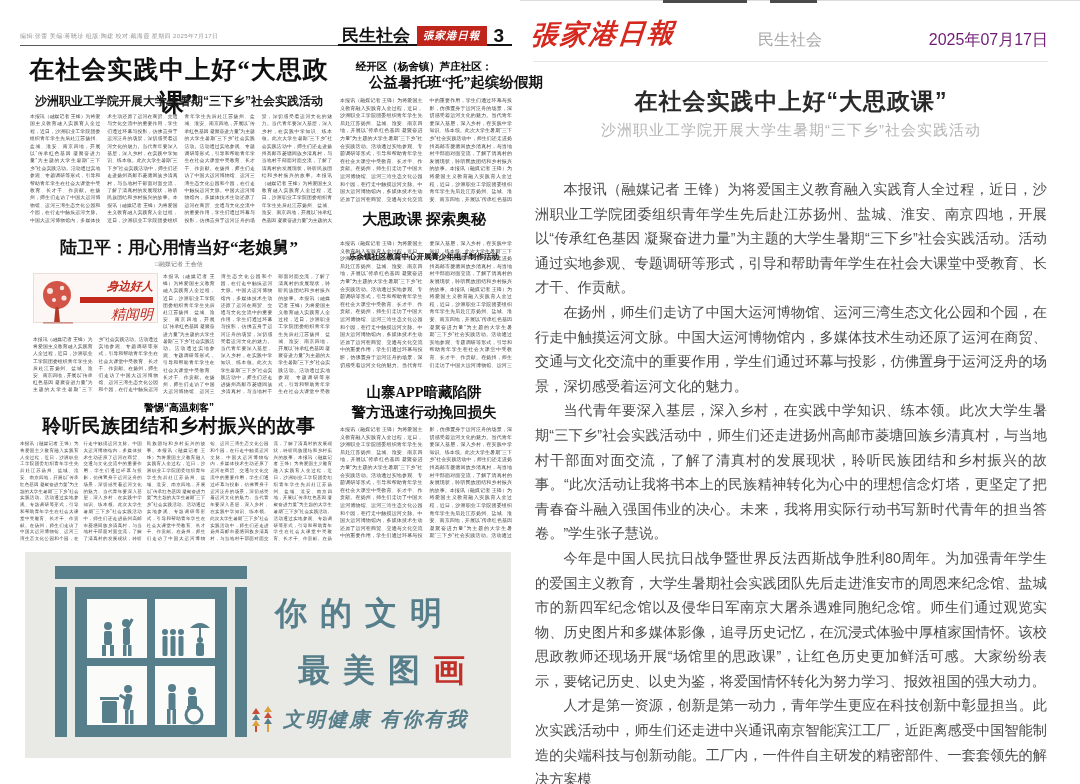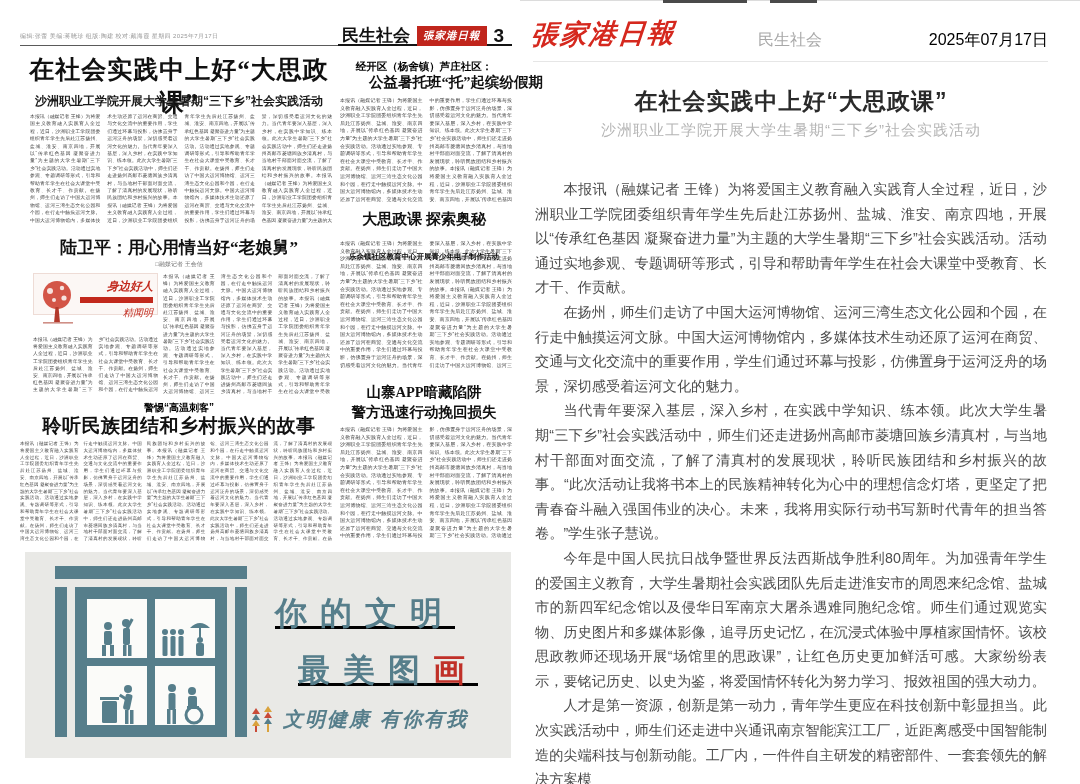--- a/index.html
+++ b/index.html
@@ -16,26 +16,26 @@
   .scan-brandbox{background:#c0251c;color:#fff;padding:3px 6px;font-size:10.5px;font-style:italic;
                  font-family:"Liberation Serif",serif;font-weight:700;letter-spacing:1px;}
   .scan-pageno{font-size:19px;font-weight:800;color:#111;}
   .hl{font-family:"Liberation Serif",serif;color:#101010;}
   .main-title{left:24px;top:53px;width:310px;font-size:25px;font-weight:900;letter-spacing:1px;}
   .main-sub{left:24px;top:93px;width:310px;font-size:12px;font-weight:700;color:#1a1a1a;}
   .micro{color:#3f3f3f;text-align:justify;overflow:hidden;word-break:break-all;}
   .cols-main{left:30px;top:113px;width:302px;height:118px;column-count:4;column-gap:7px;font-size:4.8px;line-height:7.4px;}
   .lu-title{left:24px;top:236px;width:310px;font-size:17px;font-weight:800;}
   .lu-byline{left:24px;top:260px;width:310px;font-size:6px;color:#737373;}
-  .banner{left:33px;top:273px;width:125px;height:42px;background:#fcf7f5;border:1px solid #eedcd6;box-sizing:border-box;}
+  .banner{left:33px;top:273px;width:125px;height:50px;background:#fcf7f5;border:1px solid #eedcd6;box-sizing:border-box;}
   .banner-txt{position:absolute;left:46px;top:5px;right:4px;}
   .banner-t1{font-size:11.5px;font-weight:800;font-style:italic;color:#c2281c;text-align:right;
              font-family:"DejaVu Serif",serif;}
   .banner-ribbon{height:6px;background:#c2281c;margin:3px 0 3px;}
-  .banner-t2{font-size:10px;font-style:italic;color:#c2281c;text-align:right;font-family:"DejaVu Serif",serif;}
+  .banner-t2{font-size:14px;font-style:italic;color:#c2281c;text-align:right;font-family:"DejaVu Serif",serif;}
   .lu-cols-below{left:33px;top:336px;width:125px;height:60px;column-count:2;column-gap:6px;font-size:4.8px;line-height:7.2px;}
   .lu-cols-right{left:163px;top:273px;width:167px;height:123px;column-count:3;column-gap:6px;font-size:4.8px;line-height:7.2px;}
   .hosp-kicker{left:24px;top:401px;width:310px;font-size:10px;font-weight:800;}
   .hosp-title{left:24px;top:413px;width:310px;font-size:19px;font-weight:900;letter-spacing:.5px;}
   .hosp-cols{left:20px;top:441px;width:312px;height:102px;column-count:5;column-gap:5px;font-size:4.5px;line-height:6.8px;}
   .care-kicker{left:336px;top:60px;width:176px;font-size:10.5px;font-weight:700;}
   .care-title{left:336px;top:73px;width:176px;font-size:14.5px;font-weight:900;margin-left:32px;}
   .care-cols{left:340px;top:97px;width:172px;height:110px;column-count:2;column-gap:7px;font-size:5px;line-height:7.6px;}
   .circuit-title{left:336px;top:210px;width:176px;font-size:15px;font-weight:900;}
   .circuit-sub{left:336px;top:228px;width:176px;font-size:7.5px;font-weight:700;margin-top:24px;}
@@ -46,35 +46,35 @@
   .ad-box{left:25px;top:552px;width:486px;height:206px;background:#e9e9e6;}
   .ad-graphic{position:absolute;left:30px;top:14px;width:200px;height:178px;}
   .teal{background:#567e8b;}
   .ad-topbar{position:absolute;left:0;top:0;width:192px;height:13px;}
   .ad-sideL{position:absolute;left:0;top:21px;width:12px;height:150px;}
   .ad-sideR{position:absolute;left:180px;top:21px;width:12px;height:150px;}
   .ad-frame{position:absolute;left:20px;top:21px;width:152px;height:150px;border:12px solid #567e8b;
             box-sizing:border-box;background:#567e8b;}
   .ad-grid{display:grid;grid-template-columns:1fr 1fr;grid-template-rows:1fr 1fr;gap:8px;width:100%;height:100%;}
   .ad-pane{background:#fbfbf9;display:flex;align-items:flex-end;justify-content:center;overflow:hidden;}
-  .ad-text{position:absolute;left:250px;top:40px;width:226px;font-family:"Liberation Serif",serif;text-decoration:underline;}
+  .ad-text{position:absolute;left:250px;top:40px;width:226px;font-family:"Liberation Serif",serif;}
   .ad-line{font-size:32px;font-weight:700;letter-spacing:13px;color:#567e8b;white-space:nowrap;}
   .ad-line2{margin-top:13px;text-align:center;}
   .ad-red{color:#c03028;}
   .ad-slogan{position:absolute;left:224px;top:153px;display:flex;align-items:center;gap:8px;}
   .ad-slogan-text{font-size:20px;font-weight:700;font-style:italic;letter-spacing:2px;color:#567e8b;
                   font-family:"DejaVu Serif",serif;white-space:nowrap;}
   
   .top-hairline{left:520px;top:0;width:560px;height:1px;background:#dcdcdc;}
   .top-seg1{left:663px;top:0;width:84px;height:3px;background:#4a4a4a;}
   .top-seg2{left:770px;top:0;width:47px;height:3px;background:#4a4a4a;}
   .reader-brand{left:531px;top:16px;font-size:27px;font-weight:700;font-style:italic;color:#d5281e;
                 font-family:"DejaVu Serif",serif;letter-spacing:2px;transform:skewX(-6deg) rotate(-1deg);cursor:pointer;}
   .reader-section{left:710px;top:30px;width:160px;font-size:16px;color:#a8a8a8;}
-  .reader-date{left:900px;top:30px;width:148px;text-align:right;font-size:16px;color:#000000;}
+  .reader-date{left:900px;top:30px;width:148px;text-align:right;font-size:16px;color:#701a75;}
   .reader-divider{left:533px;top:61px;width:515px;height:1px;background:#e6e6e6;}
   .reader-title{left:535px;top:86px;width:512px;font-size:23px;font-weight:700;color:#2a2a2a;letter-spacing:1px;}
   .reader-subtitle{left:535px;top:121px;width:512px;font-size:15px;color:#b5b5b5;letter-spacing:1px;}
   .reader-body{left:535px;top:177px;width:512px;}
   .reader-body p{margin:0;font-size:14.2px;line-height:24.6px;color:#4b4b4b;text-align:justify;text-indent:2em;}
 </style>
 </head>
 <body>
 
 <div class="stage">

